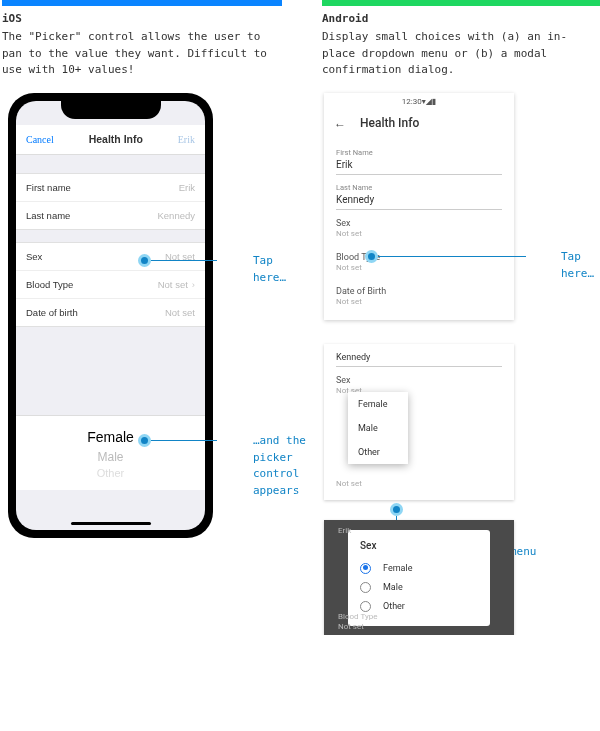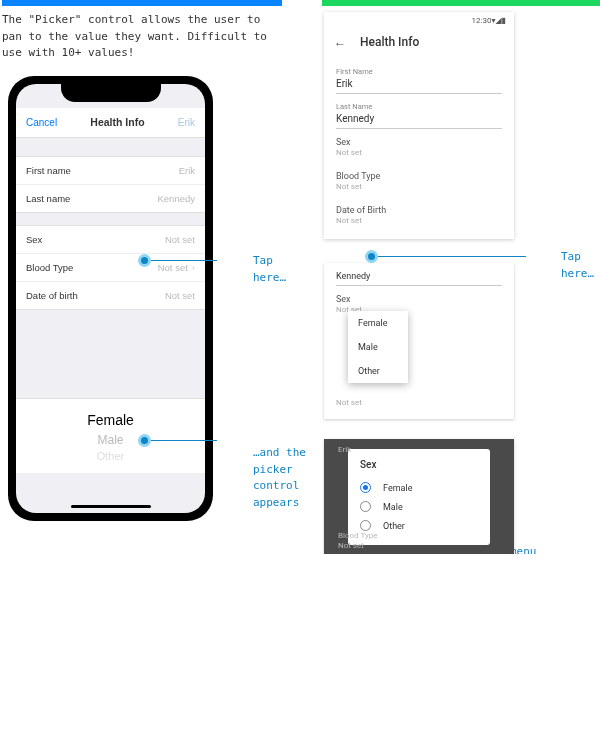--- a/index.html
+++ b/index.html
@@ -13,37 +13,37 @@
 .desc { font-size: 11px; line-height: 1.5; margin-bottom: 14px; }
 .annotation { color: #1184c6; font-size: 11px; line-height: 1.5; margin-left: 32px; }
 .dot { width: 13px; height: 13px; border-radius: 50%; background: #1184c6; border: 3px solid #8fd6f4; display: inline-block; position: absolute; }
 .line { position: absolute; background: #1184c6; }
 
 
 .iphone { width: 205px; height: 445px; background: #000; border-radius: 26px; position: relative; margin-left: 6px; }
 .iphone-screen { position: absolute; top: 8px; left: 8px; right: 8px; bottom: 8px; background: #efeff4; border-radius: 20px; overflow: hidden; font-family: -apple-system, "Helvetica Neue", Arial, sans-serif; }
 .notch { position: absolute; top: 0; left: 50%; transform: translateX(-50%); width: 100px; height: 18px; background: #000; border-radius: 0 0 14px 14px; }
 .ios-nav { display: flex; justify-content: space-between; align-items: center; padding: 0 10px; height: 30px; margin-top: 24px; background: #fff; border-bottom: 1px solid #ddd; font-size: 10px; }
-.ios-nav .cancel, .ios-nav .save { color: #007aff; }
+.ios-nav .cancel, .ios-nav .save { color: #007aff; font-family: Liberation Serif, serif; }
 .ios-nav .save { color: #aac7e6; }
 .ios-title { font-weight: 600; font-size: 10.5px; }
 .ios-group { margin-top: 18px; background: #fff; border-top: 1px solid #e0e0e0; border-bottom: 1px solid #e0e0e0; }
 .ios-row { display: flex; justify-content: space-between; padding: 8px 10px; font-size: 9.5px; border-bottom: 1px solid #eee; }
 .ios-row:last-child { border-bottom: none; }
 .ios-row .val { color: #bbb; }
 .chevron { color: #ccc; margin-left: 4px; }
 .ios-picker { position: absolute; bottom: 40px; left: 0; right: 0; background: #fff; border-top: 1px solid #ddd; text-align: center; padding: 10px 0; }
 .picker-sel { font-size: 14px; color: #000; padding: 3px 0; }
 .picker-dim { font-size: 12px; color: #bbb; padding: 2px 0; }
 .picker-dim2 { font-size: 11px; color: #ddd; padding: 1px 0; }
 .home-ind { position: absolute; bottom: 5px; left: 50%; transform: translateX(-50%); width: 80px; height: 3px; background: #000; border-radius: 3px; }
 
 
 .android { width: 190px; background: #fff; box-shadow: 0 1px 4px rgba(0,0,0,.2); font-family: Roboto, Arial, sans-serif; margin-left: 2px; position: relative; }
-.and-status { display: flex; justify-content: flex-end; padding: 4px 8px 2px; font-size: 8px; color: #555; }
+.and-status { display: flex; justify-content: center; padding: 4px 8px 2px; font-size: 8px; color: #555; }
 .and-header { display: flex; align-items: center; padding: 8px 10px 10px; gap: 14px; }
 .and-back { font-size: 12px; color: #444; }
 .and-title { font-size: 12px; font-weight: 500; }
 .and-body { padding: 0 12px 14px; }
 .and-field { margin-top: 8px; }
 .and-label { font-size: 7.5px; color: #888; }
 .and-val { font-size: 10px; padding: 2px 0 4px; border-bottom: 1px solid #ccc; color: #333; }
 .and-sub { font-size: 8px; color: #aaa; margin-top: 1px; }
 
 .android2 { width: 190px; background: #fff; box-shadow: 0 1px 3px rgba(0,0,0,.2); font-family: Roboto, Arial, sans-serif; margin-left: 2px; margin-top: 24px; position: relative; padding: 6px 12px 12px; }
@@ -61,20 +61,21 @@
 
 .ann-block { position: absolute; }
 </style>
 </head>
 <body>
 
 <div class="cols">
 
   <div class="col">
     <div class="bar bar-ios"></div>
+    <h4>iOS</h4>
     <p class="desc">The "Picker" control allows the user to pan to the value they want. Difficult to use with 10+ values!</p>
 
     <div class="iphone">
       <div class="iphone-screen">
         <div class="notch"></div>
         <div class="ios-nav">
           <span class="cancel">Cancel</span>
           <span class="ios-title">Health Info</span>
           <span class="save">Erik</span>
         </div>
@@ -110,25 +111,27 @@
         <div class="home-ind"></div>
       </div>
     </div>
 
     <span class="dot" style="top:254px;left:136px;"></span>
     <div class="line" style="top:260px;left:149px;width:66px;height:1px;"></div>
     <div class="ann-block annotation" style="top:253px;left:219px;">Tap here…</div>
 
     <span class="dot" style="top:434px;left:136px;"></span>
     <div class="line" style="top:440px;left:149px;width:66px;height:1px;"></div>
-    <div class="ann-block annotation" style="top:445px;left:219px;width:60px;">…and the picker control appears</div>
+    <div class="ann-block annotation" style="top:433px;left:219px;width:60px;">…and the picker control appears</div>
   </div>
 
   <div class="col">
     <div class="bar bar-android"></div>
+    <h4>Android</h4>
+    <p class="desc">Display small choices with (a) an in-place dropdown menu or (b) a modal confirmation dialog.</p>
 
     <div class="android">
       <div class="and-status">
         <span>12:30</span>
         <span>▾◢▮</span>
       </div>
       <div class="and-header">
         <span class="and-back">←</span>
         <span class="and-title">Health Info</span>
       </div>

